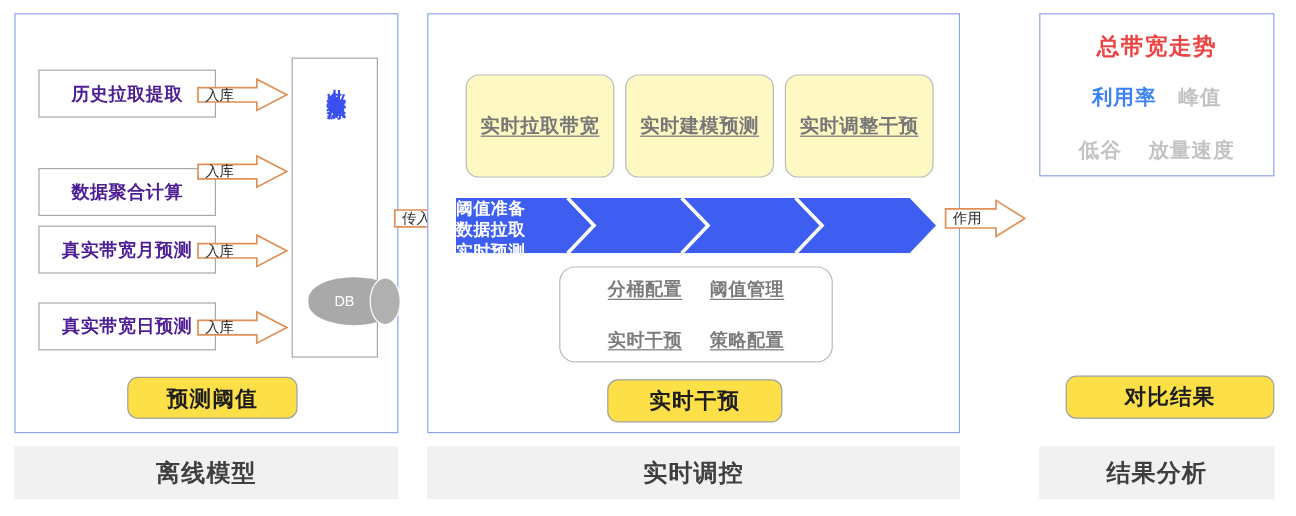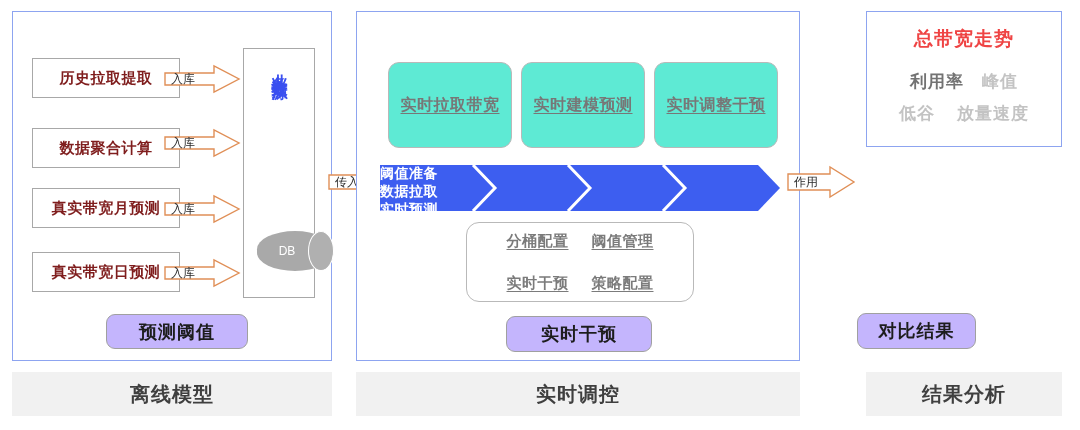--- a/index.html
+++ b/index.html
@@ -29,30 +29,30 @@
 
   .boxlabel {
     position:absolute;
     border:1px solid #a8a8a8;
     background:#fff;
     display:flex; align-items:center; justify-content:center;
     font-weight:bold;
   }
   .src-box {
     font-size:15px;
-    color:#7f1d1d;
+    color:#4c1d95;
     letter-spacing:0.5px;
   }
 
   
   .pill {
     position:absolute;
     border:1px solid #a0a0a0;
     border-radius:9px;
-    background:#c4b5fd;
+    background:#fde047;
     display:flex; align-items:center; justify-content:center;
     font-weight:bold;
     font-size:18px;
     color:#1d1d1d;
     letter-spacing:1px;
     font-family:Liberation Serif, serif;
   }
 
   
   .vbox {
@@ -107,21 +107,21 @@
     font-weight:normal;
     height:100%;
     padding-left:7px;
   }
 
   
   .softcard {
     position:absolute;
     border:1px solid #b9b9b9;
     border-radius:11px;
-    background:#5eead4;
+    background:#fef9c3;
     display:flex; align-items:center; justify-content:center;
   }
   .softcard span {
     font-weight:bold;
     font-size:16px;
     color:#777777;
     text-decoration:underline;
     text-underline-offset:3px;
     letter-spacing:0.5px;
   }
@@ -173,40 +173,40 @@
     display:flex; flex-direction:column; align-items:center;
   }
   .resultcard .title {
     font-weight:bold;
     font-size:19px;
     color:#ef4444;
     letter-spacing:1px;
   }
   .metric-row { display:flex; align-items:baseline; justify-content:center; width:100%; }
   .m-strong {
-    font-weight:bold; font-size:17px; color:#737373; letter-spacing:1px;
+    font-weight:bold; font-size:17px; color:#3b82f6; letter-spacing:1px;
   }
   .m-faint {
     font-weight:bold; font-size:17px; color:#c3c3c3; letter-spacing:1px;
   }
   .m-mid {
     font-weight:bold; font-size:16px; color:#9a9a9a; letter-spacing:1px;
   }
 </style>
 </head>
 <body>
 
 <div id="canvas">
 
   <div class="panel" style="left:12px; top:11px; width:320px; height:350px;"></div>
 
   <div class="boxlabel src-box" style="left:32px; top:58px; width:148px; height:40px;">
     <span>历史拉取提取</span>
   </div>
-  <div class="boxlabel src-box" style="left:32px; top:128px; width:148px; height:40px;">
+  <div class="boxlabel src-box" style="left:32px; top:140px; width:148px; height:40px;">
     <span>数据聚合计算</span>
   </div>
   <div class="boxlabel src-box" style="left:32px; top:188px; width:148px; height:40px;">
     <span>真实带宽月预测</span>
   </div>
   <div class="boxlabel src-box" style="left:32px; top:252px; width:148px; height:40px;">
     <span>真实带宽日预测</span>
   </div>
 
   <div class="oarrow" style="left:164px; top:65px; width:76px; height:28px;">
@@ -319,28 +319,28 @@
         <span>作用</span>
       </div>
   </div>
 
   <div class="resultcard" style="left:866px; top:11px; width:196px; height:136px; padding-top:14px;">
     <span class="title">总带宽走势</span>
     <div class="metric-row" style="margin-top:18px; gap:18px;">
       <span class="m-strong">利用率</span>
       <span class="m-faint">峰值</span>
     </div>
-    <div class="metric-row" style="margin-top:9px; gap:22px;">
+    <div class="metric-row" style="margin-top:21px; gap:22px;">
       <span class="m-faint">低谷</span>
       <span class="m-faint">放量速度</span>
     </div>
   </div>
 
 
-  <div class="pill" style="left:857px; top:313px; width:119px; height:36px;">
+  <div class="pill" style="left:888px; top:313px; width:174px; height:36px;">
     <span>对比结果</span>
   </div>
 
   <div class="section-label" style="left:866px; top:372px; width:196px; height:44px;">
     <span>结果分析</span>
   </div>
 
 </div>
 
 </body></html>

